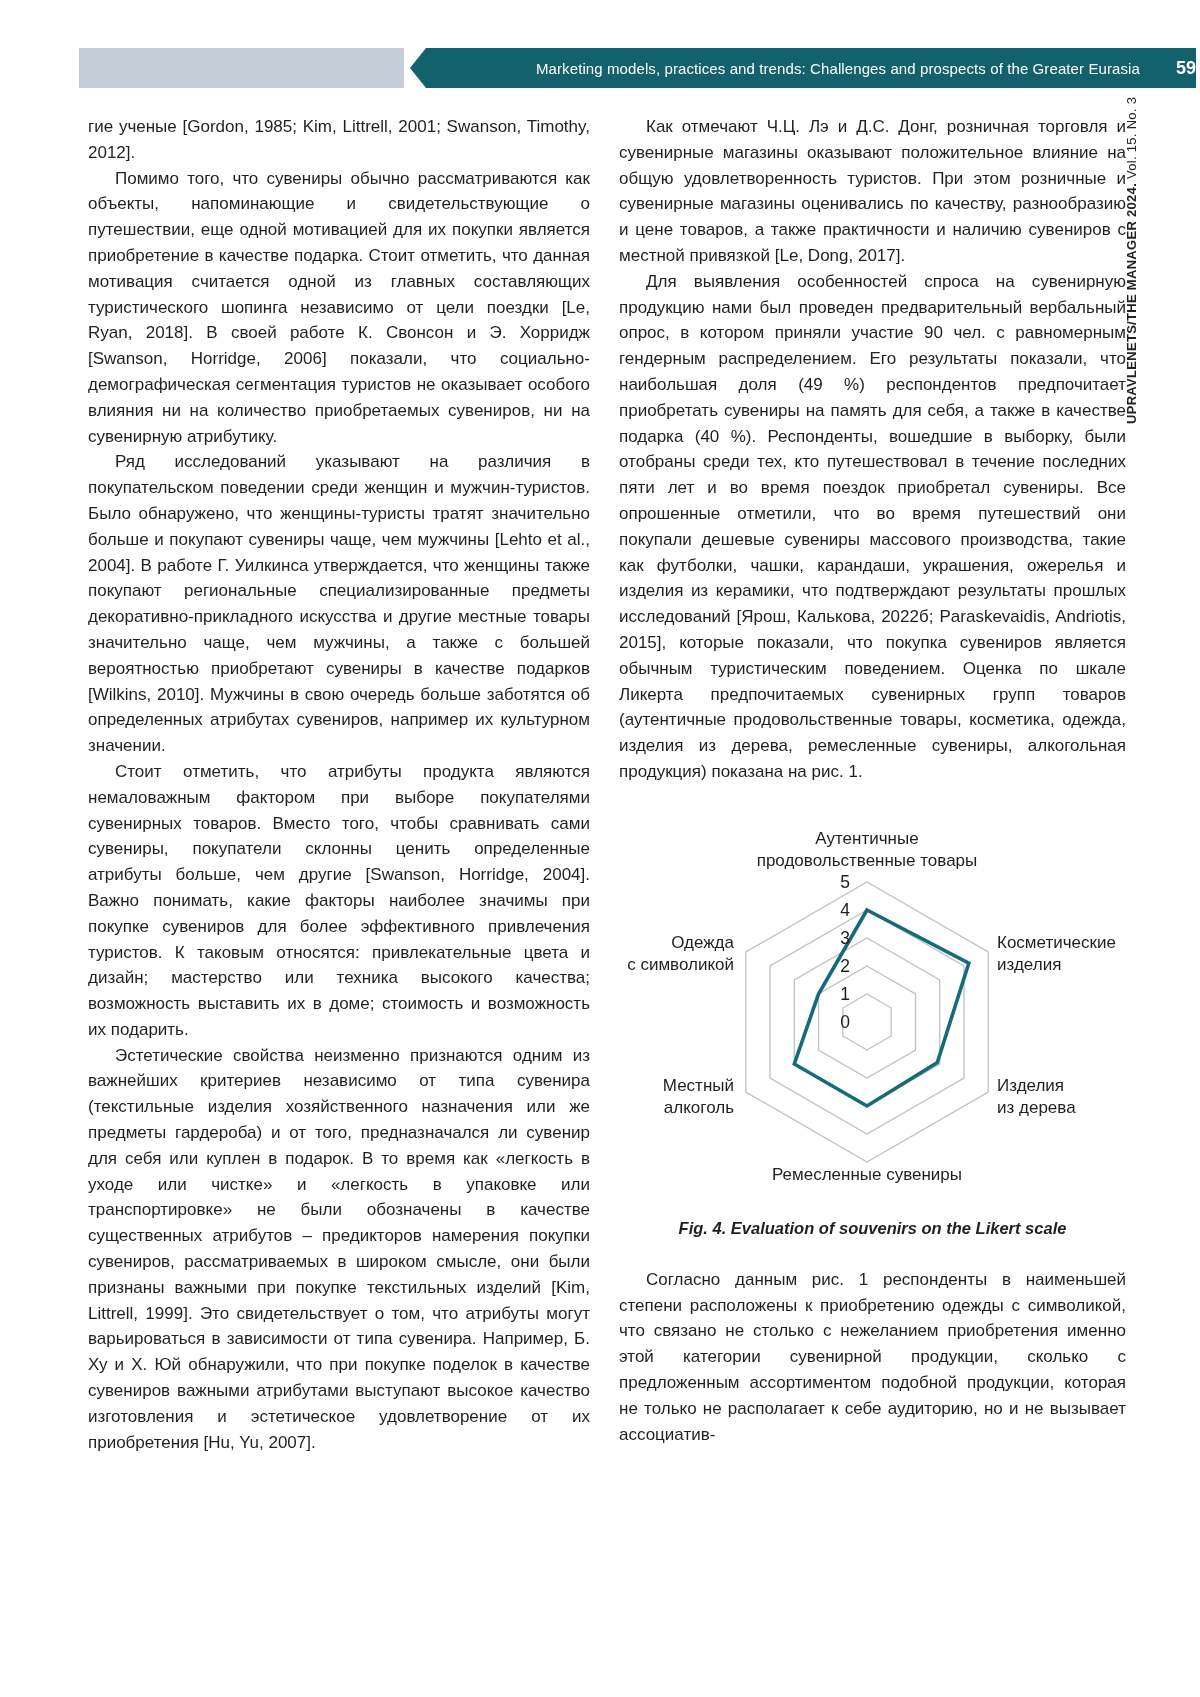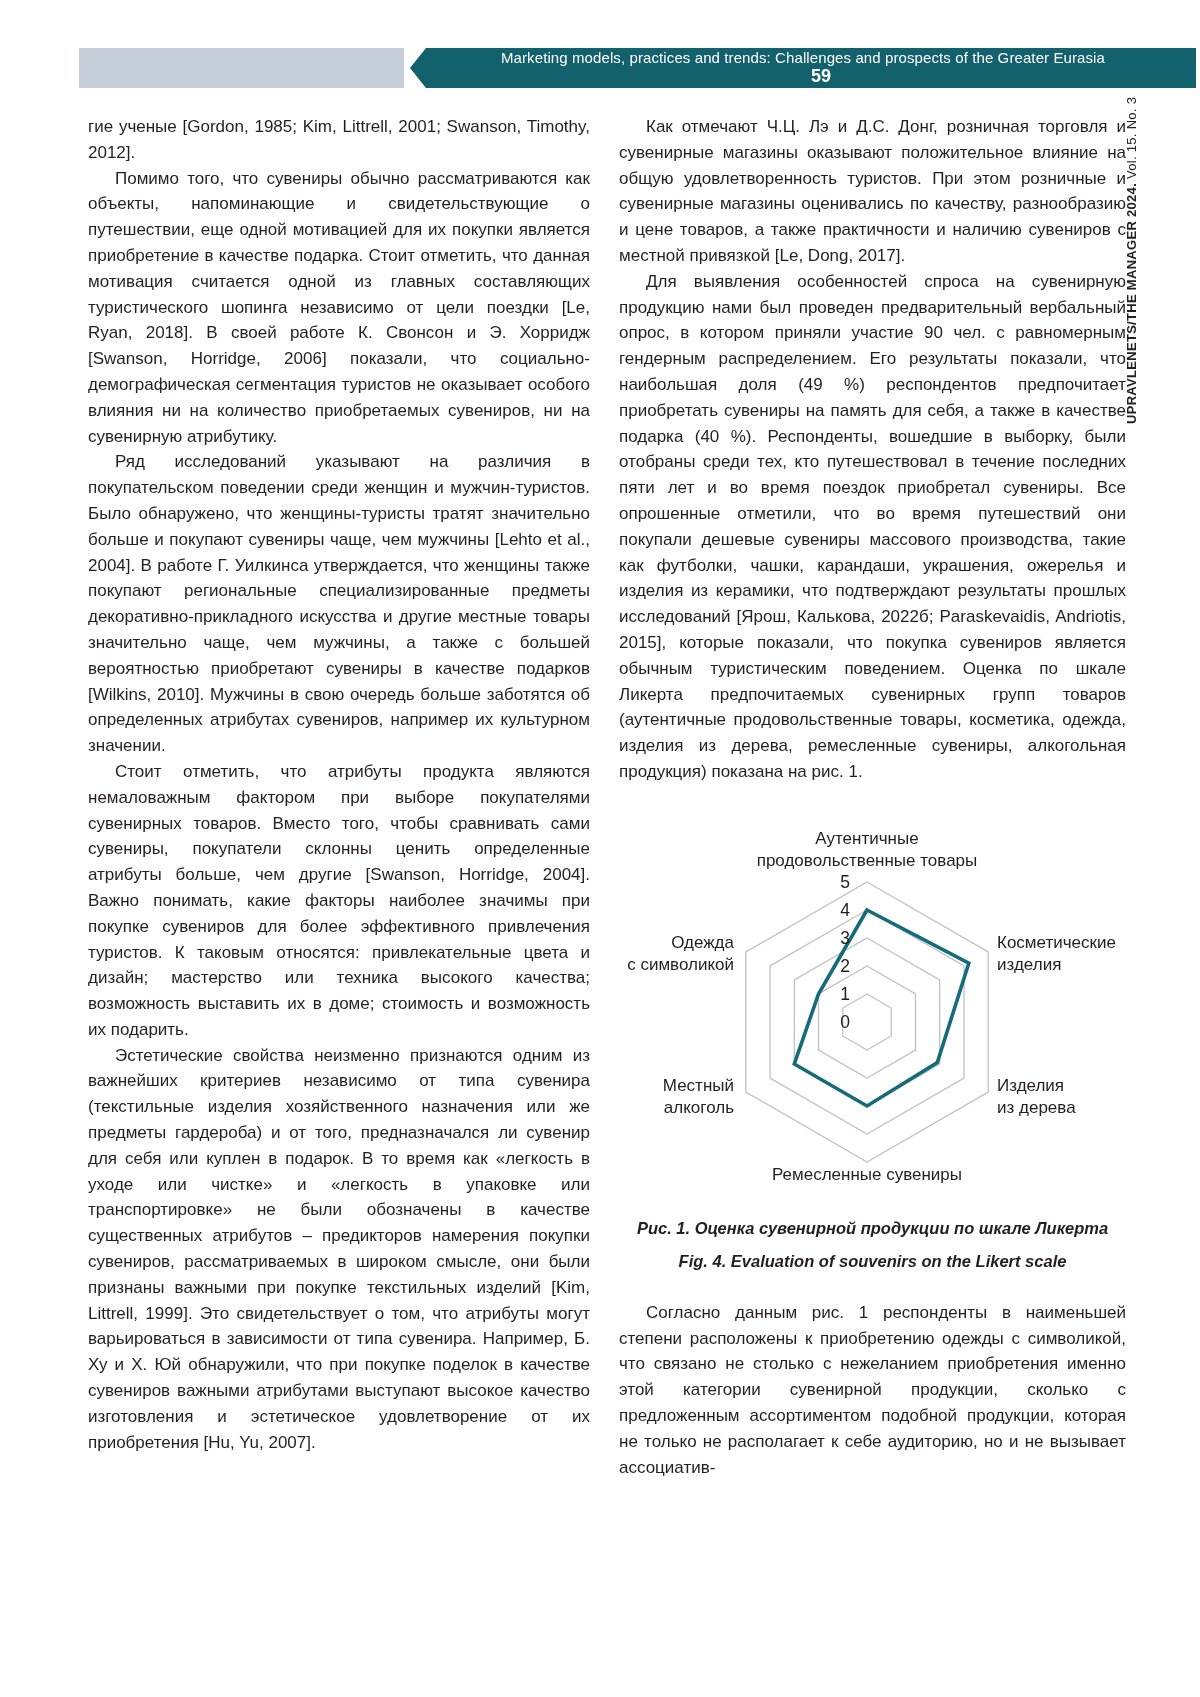--- a/index.html
+++ b/index.html
@@ -5,21 +5,21 @@
   html,body{margin:0;padding:0;}
   body{
     width:1200px;height:1697px;position:relative;background:#ffffff;
     font-family:"Liberation Sans", sans-serif;color:#231f20;overflow:hidden;
   }
   
   .header-gray{position:absolute;left:79px;top:48px;width:325px;height:40px;background:#c5ced8;}
   .header-teal{
     position:absolute;left:410px;top:48px;width:786px;height:40px;background:#12616d;
     clip-path:polygon(0 50%,16px 0,100% 0,100% 100%,16px 100%);
-    display:flex;align-items:center;justify-content:center;color:#ffffff;flex-direction:column;
+    display:flex;align-items:center;justify-content:flex-end;color:#ffffff;
   }
   .header-title{font-size:15px;letter-spacing:.1px;}
   .header-page{font-size:18px;font-weight:bold;margin-left:36px;}
   
   .vertical-journal{
     position:absolute;left:1124px;top:112px;height:312px;
     writing-mode:vertical-rl;transform:rotate(180deg);
     font-size:13px;letter-spacing:.3px;white-space:nowrap;color:#231f20;
   }
   .vertical-journal b{font-weight:bold;}
@@ -83,20 +83,19 @@
         <text x="378" y="151" text-anchor="start" font-size="17" fill="#231f20" font-family="&quot;Liberation Sans&quot;, sans-serif">изделия</text>
         <text x="378" y="272" text-anchor="start" font-size="17" fill="#231f20" font-family="&quot;Liberation Sans&quot;, sans-serif">Изделия</text>
         <text x="378" y="294" text-anchor="start" font-size="17" fill="#231f20" font-family="&quot;Liberation Sans&quot;, sans-serif">из дерева</text>
         <text x="248" y="361" text-anchor="middle" font-size="17" fill="#231f20" font-family="&quot;Liberation Sans&quot;, sans-serif">Ремесленные сувениры</text>
         <text x="115" y="272" text-anchor="end" font-size="17" fill="#231f20" font-family="&quot;Liberation Sans&quot;, sans-serif">Местный</text>
         <text x="115" y="294" text-anchor="end" font-size="17" fill="#231f20" font-family="&quot;Liberation Sans&quot;, sans-serif">алкоголь</text>
         <text x="115" y="129" text-anchor="end" font-size="17" fill="#231f20" font-family="&quot;Liberation Sans&quot;, sans-serif">Одежда</text>
         <text x="115" y="151" text-anchor="end" font-size="17" fill="#231f20" font-family="&quot;Liberation Sans&quot;, sans-serif">с символикой</text>
       </svg>
     <figcaption class="caption-wrap">
-      <div class="caption">Рис. 1. Оценка сувенирной продукции по шкале Ликерта</div>
       <div class="caption">Fig. 4. Evaluation of souvenirs on the Likert scale</div>
     </figcaption>
   </figure>
   <div class="after-figure">
       <p class="para indent">Согласно данным рис. 1 респонденты в наименьшей степени расположены к приобретению одежды с символикой, что связано не столько с нежеланием приобретения именно этой категории сувенирной продукции, сколько с предложенным ассортиментом подобной продукции, которая не только не располагает к себе аудиторию, но и не вызывает ассоциатив-</p>
     </div>
 </div>
 
 </body></html>

